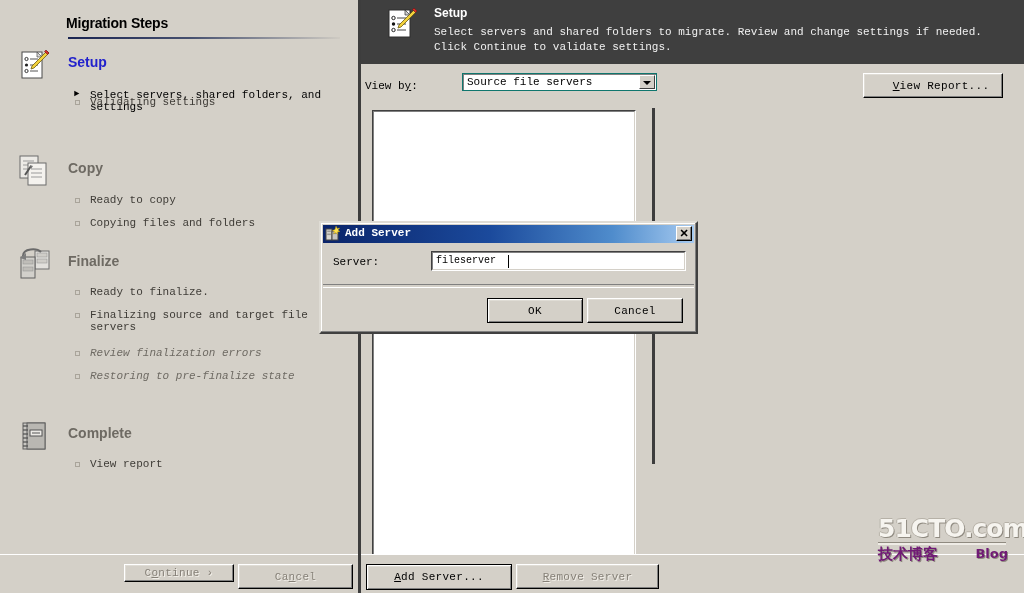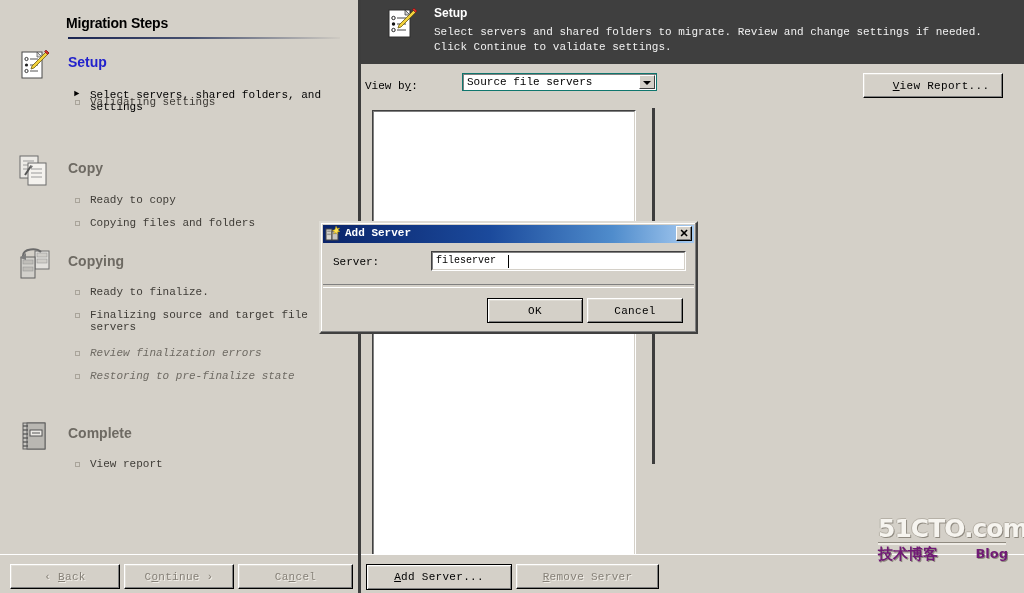--- a/index.html
+++ b/index.html
@@ -251,21 +251,21 @@
     border-top: 1px solid #ffffff;
     box-sizing: border-box;
   }
   .botbar .sep {
     position: absolute;
     left: 358px; top: -1px;
     width: 3px; height: 40px;
     background: #3d3d3d;
   }
   .btn-back     { left: 10px;  top: 9px; width: 110px; height: 25px; }
-  .btn-continue { left: 124px; top: 9px; width: 110px; height: 25px; }
+  .btn-continue { left: 124px; top: 9px; width: 110px; height: 18px; }
   .btn-cancel   { left: 238px; top: 9px; width: 115px; height: 25px; }
   .btn-addserver{ left: 366px; top: 9px; width: 146px; height: 26px; }
   .btn-removeserver { left: 516px; top: 9px; width: 143px; height: 25px; }
 
   
   .dlg {
     position: absolute;
     left: 319px; top: 221px;
     width: 379px; height: 113px;
     background: #d4d0c8;
@@ -472,21 +472,21 @@
           <rect x="18" y="5" width="14" height="18" fill="#e2e0dc" stroke="#6f6f6f"></rect>
           <rect x="20" y="7" width="10" height="4" fill="#cfcdc8" stroke="#8f8f8f" stroke-width="0.5"></rect>
           <rect x="20" y="13" width="10" height="4" fill="#cfcdc8" stroke="#8f8f8f" stroke-width="0.5"></rect>
           <rect x="4" y="11" width="14" height="21" fill="#d2d0cb" stroke="#5f5f5f"></rect>
           <rect x="6" y="14" width="10" height="4" fill="#bfbdb8" stroke="#8f8f8f" stroke-width="0.5"></rect>
           <rect x="6" y="21" width="10" height="4" fill="#bfbdb8" stroke="#8f8f8f" stroke-width="0.5"></rect>
           <path d="M6,10 C6,2 20,2 24,6" fill="none" stroke="#6a6a6a" stroke-width="2"></path>
           <polygon points="3,12 9,7 9,14" fill="#7d7d7d"></polygon>
         </svg>
       </div>
-      <div class="step-head inactive" style="top:245px;">Copying</div>
+      <div class="step-head inactive" style="top:245px;">Finalize</div>
 
       <div class="substep done" style="top:278px;">
         <span class="bullet empty"></span>
         <span class="txt">Ready to finalize.</span>
       </div>
       <div class="substep done" style="top:301px;">
         <span class="bullet empty"></span>
         <span class="txt">Finalizing source and target file servers</span>
       </div>
       <div class="substep dim" style="top:339px;">
@@ -561,23 +561,20 @@
 
     <div class="listbox">
       <div class="listbox-in"></div>
     </div>
 
     <div class="split-vert"></div>
   </div>
 
   <div class="botbar">
     <div class="sep"></div>
-    <div class="btn btn-back disabled">
-        <span>‹ <u>B</u>ack</span>
-      </div>
     <div class="btn btn-continue disabled">
         <span>C<u>o</u>ntinue ›</span>
       </div>
     <div class="btn btn-cancel disabled">
         <span>Ca<u>n</u>cel</span>
       </div>
     <div class="btn btn-addserver default">
         <span><u>A</u>dd Server...</span>
       </div>
     <div class="btn btn-removeserver disabled">

